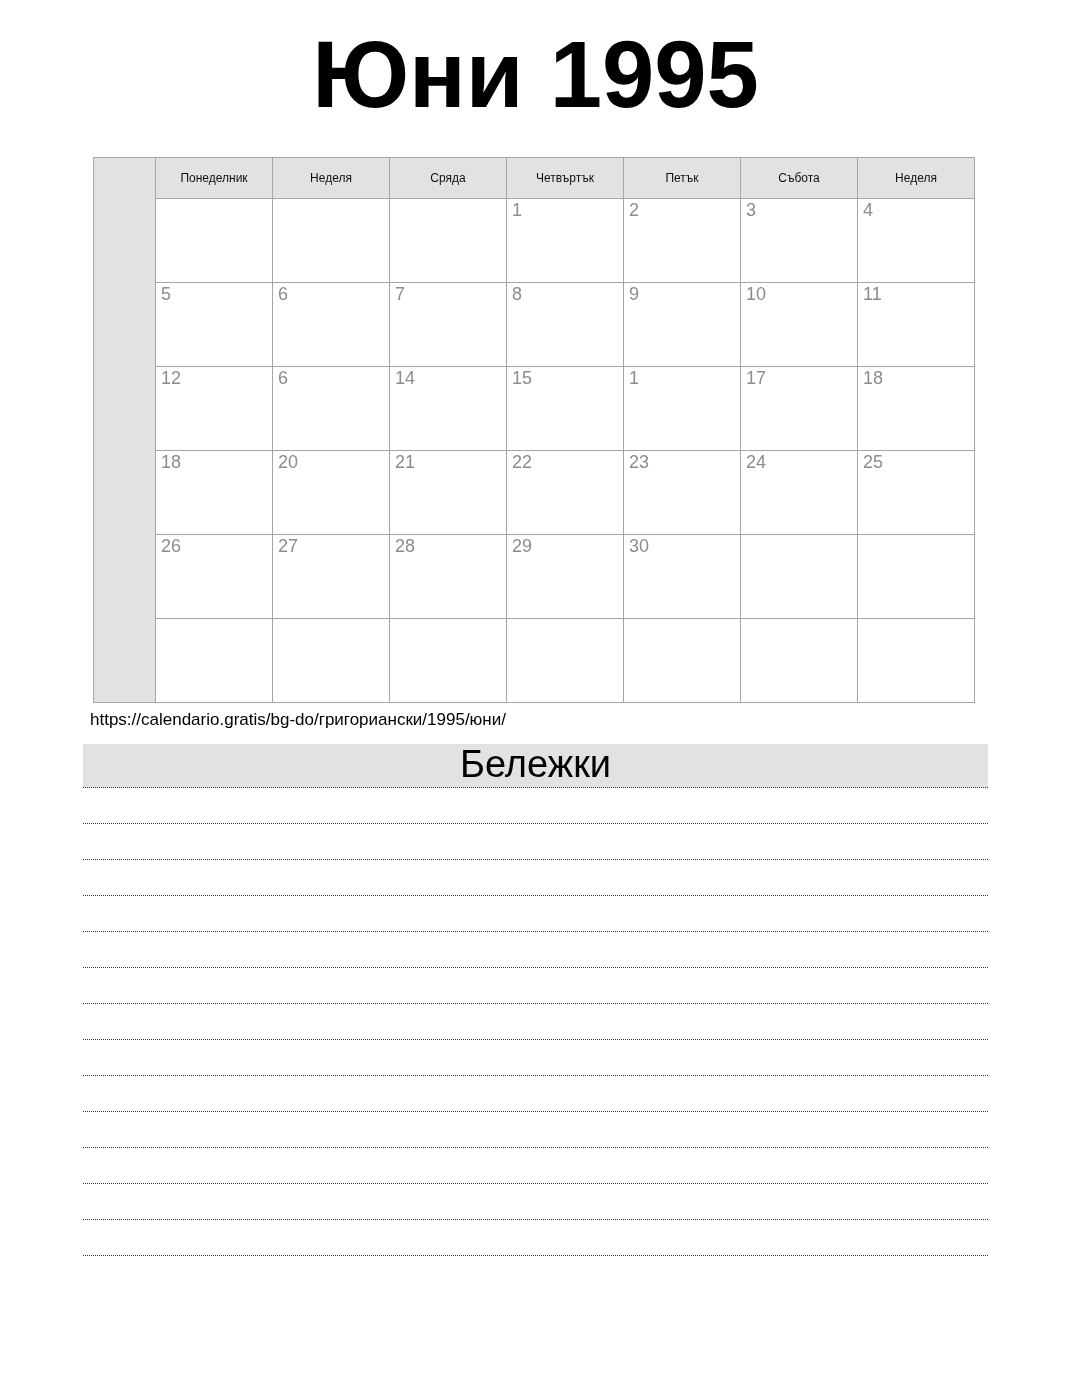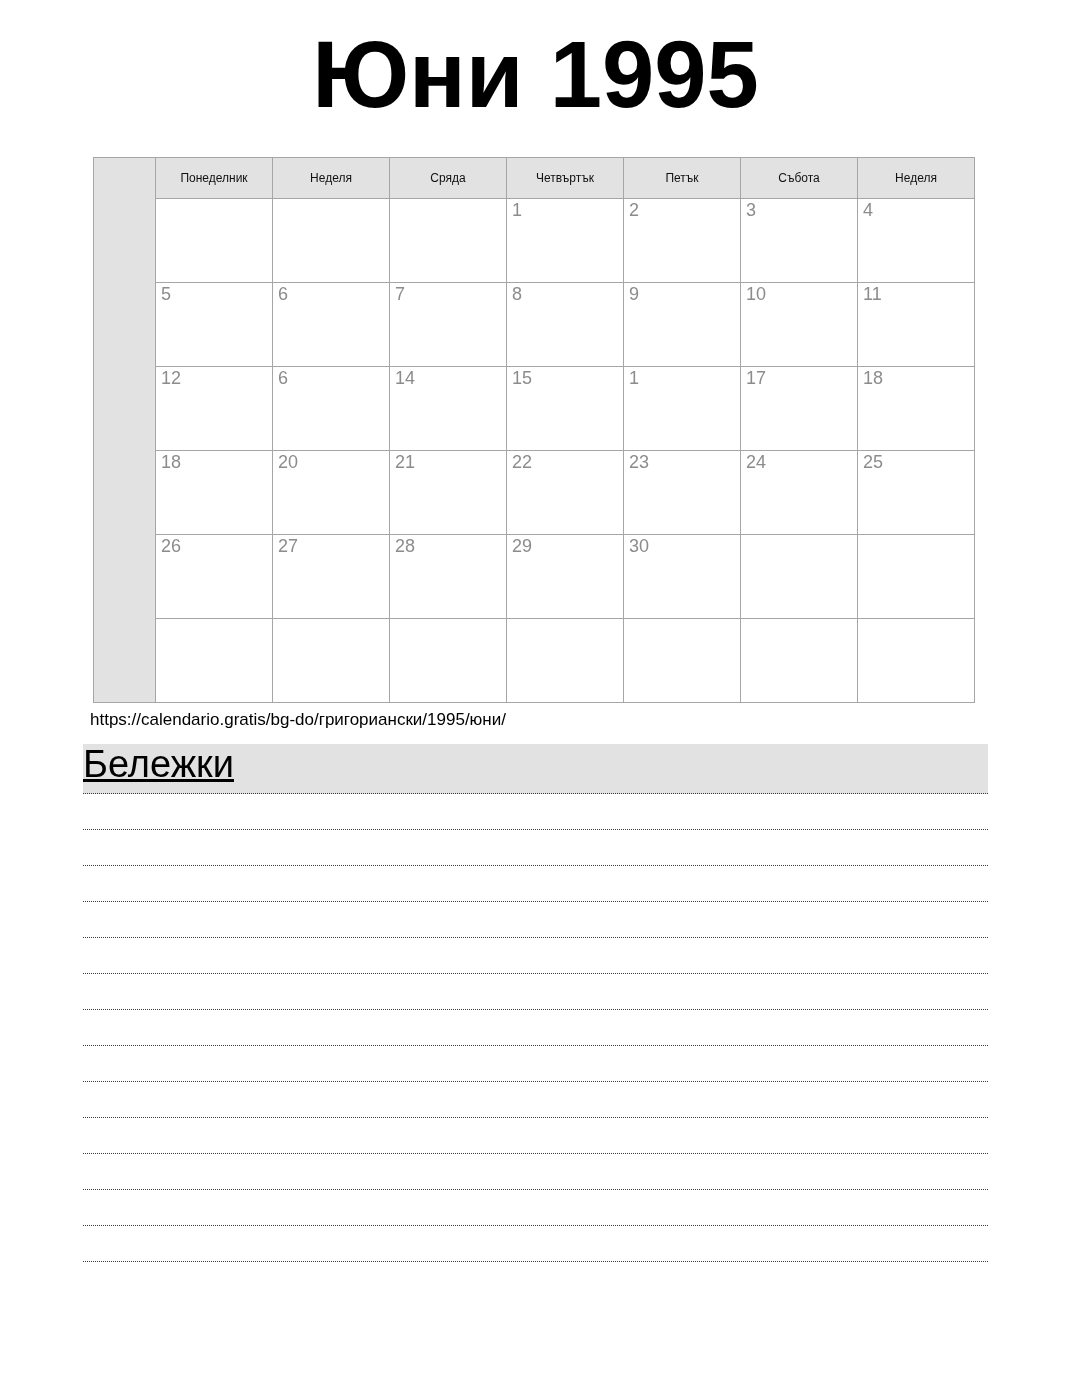--- a/index.html
+++ b/index.html
@@ -67,28 +67,28 @@
 
   .source-url {
     margin: 7px 0 13px 90px;
     font-size: 17px;
     color: var(--text);
   }
 
   .notes-bar {
     margin: 14px 0 0 83px;
     width: 905px;
-    height: 50px;
+    height: 44px;
     background: var(--panel-bg);
     border-bottom: 1px dotted var(--rule-line);
+    text-align: center;
     font-size: 38px;
     line-height: 40px;
     color: var(--text);
     overflow: visible;
-    text-decoration: underline;
   }
   .note-lines {
     margin-left: 83px;
     width: 905px;
   }
   .note-line {
     height: 36px;
     border-bottom: 1px dotted var(--rule-line);
   }
 </style>

